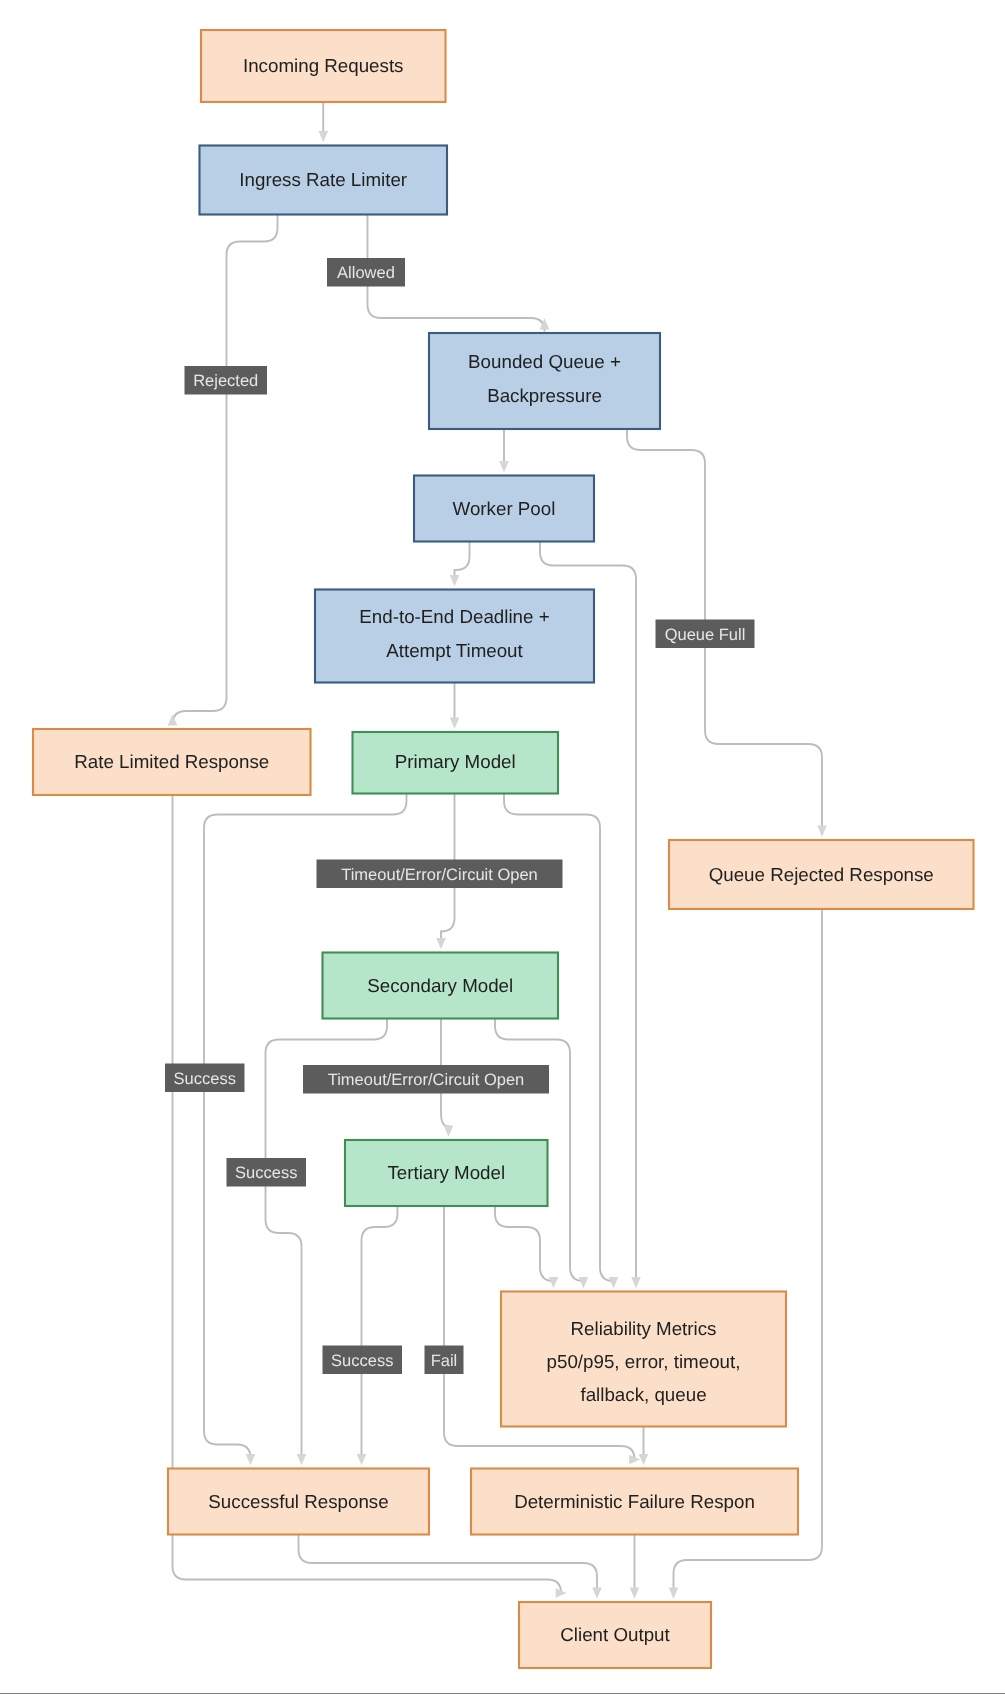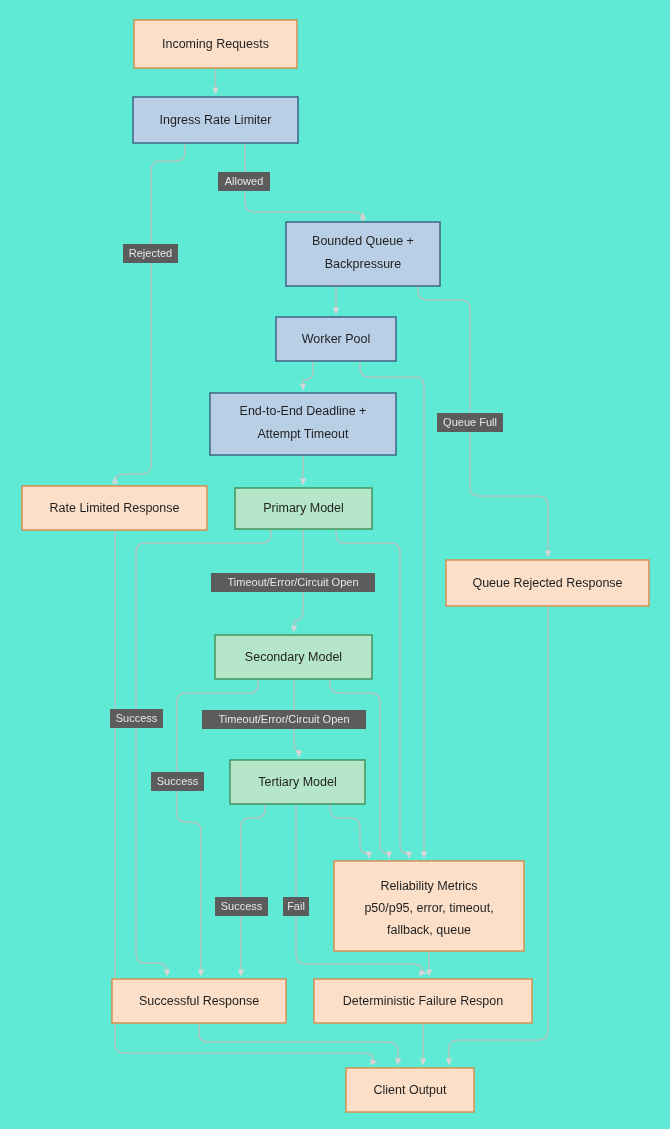--- a/index.html
+++ b/index.html
@@ -10,21 +10,21 @@
   body {
     width: 670px;
     height: 1129px;
     font-family: "Liberation Sans", sans-serif;
     overflow: hidden;
   }
   #flow-root {
     position: relative;
     width: 670px;
     height: 1129px;
-    background: #5eead4;
+    background: #ffffff;
   }
   svg#flow-svg {
     position: absolute;
     top: 0; left: 0;
     width: 670px;
     height: 1129px;
     display: block;
   }
   .node-rect { stroke-width: 1.4px; }
   .node-fill-orange { fill: #fbdfc8; stroke: #d98c4a; }

